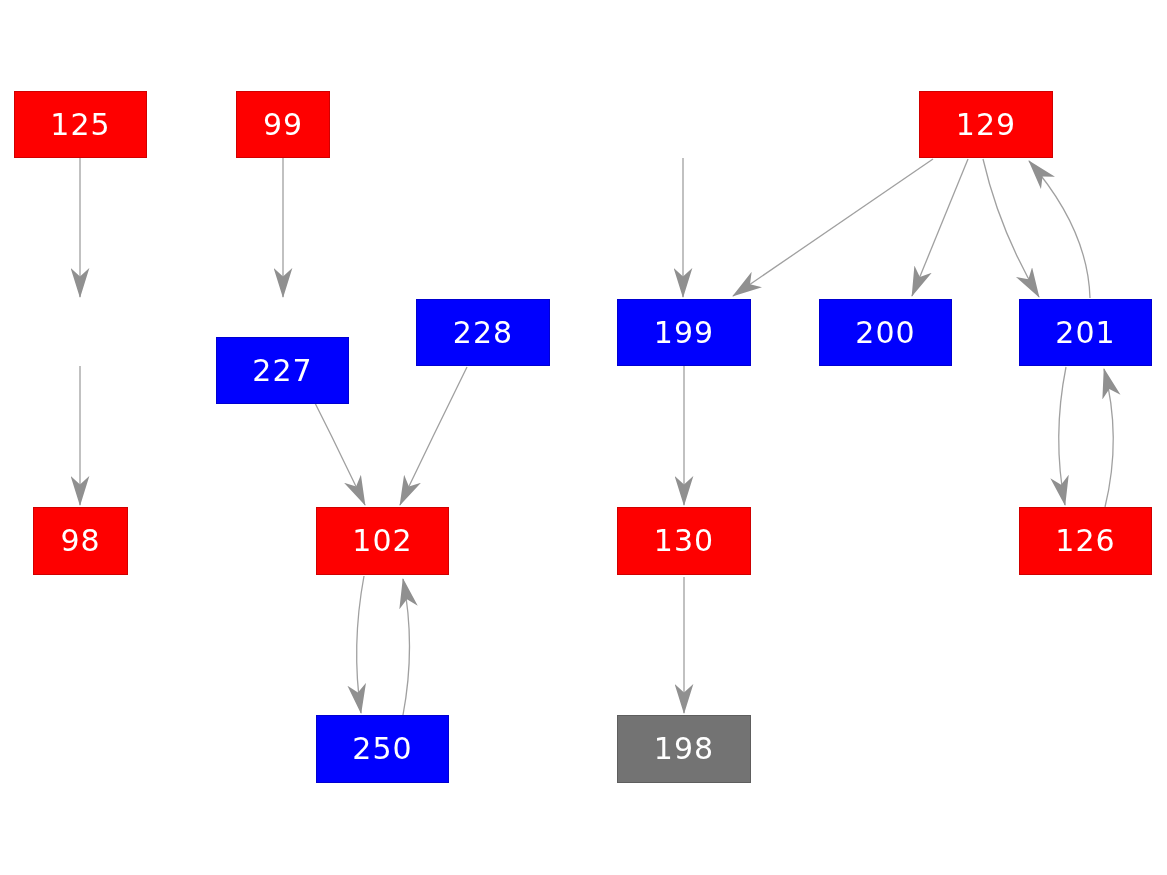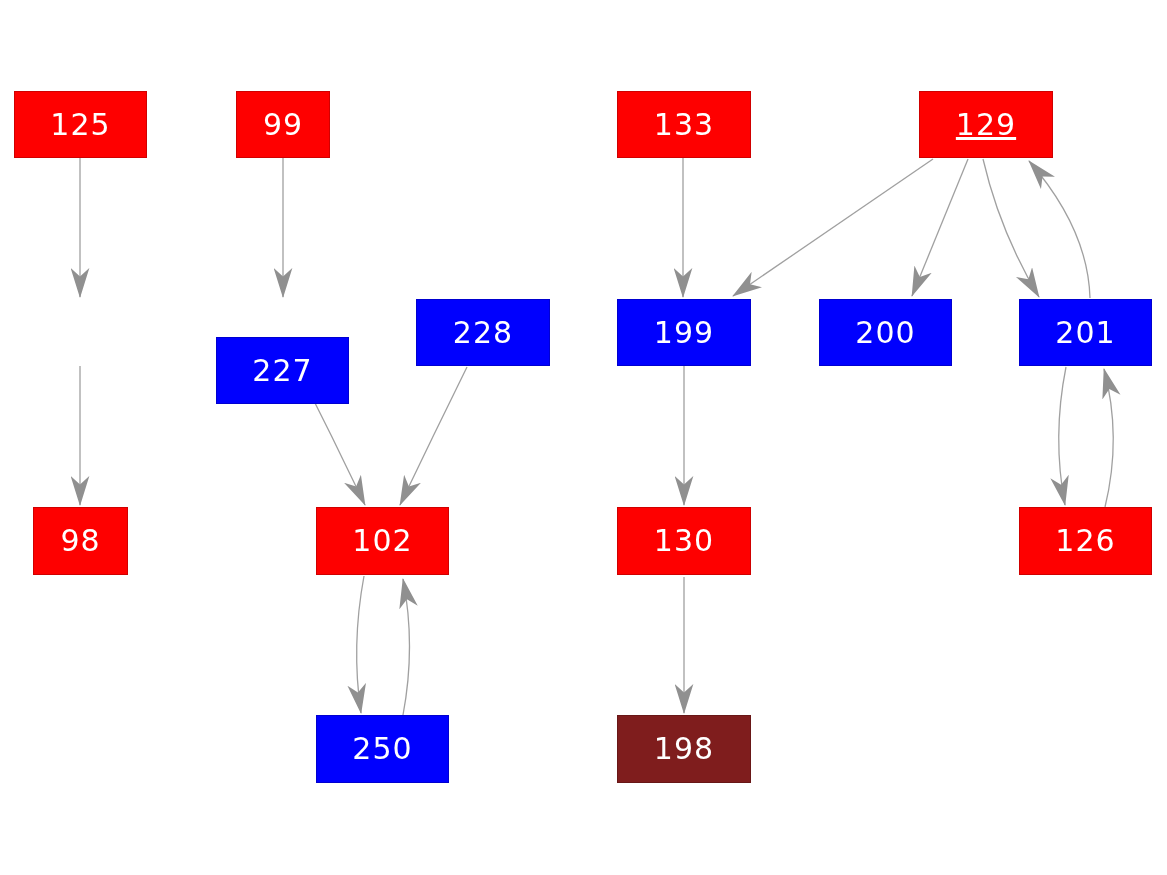--- a/index.html
+++ b/index.html
@@ -76,25 +76,22 @@
         <path d="M1105,507 Q1122,437 1104,369" class="edge-path" stroke="#a0a0a0" stroke-width="1.3" marker-end="url(#arrowhead)"></path>
       </g>
   </svg>
   <div class="node-layer">
       <div class="graph-node" style="left: 14px; top: 91px; width: 133px; height: 67px; background: rgb(254, 0, 0); border: 1px solid rgba(0, 0, 0, 0.18);">
         <span class="node-label" style="color: rgb(255, 255, 255);">125</span>
       </div>
       <div class="graph-node" style="left: 236px; top: 91px; width: 94px; height: 67px; background: rgb(254, 0, 0); border: 1px solid rgba(0, 0, 0, 0.18);">
         <span class="node-label" style="color: rgb(255, 255, 255);">99</span>
       </div>
-      <div class="graph-node" style="left: 617px; top: 91px; width: 134px; height: 67px; background: rgb(254, 0, 0); border: 1px solid rgba(0, 0, 0, 0.18);">
-        <span class="node-label" style="color: rgb(255, 255, 255);">133</span>
-      </div>
       <div class="graph-node" style="left: 919px; top: 91px; width: 134px; height: 67px; background: rgb(254, 0, 0); border: 1px solid rgba(0, 0, 0, 0.18);">
-        <span class="node-label" style="color: rgb(255, 255, 255); text-decoration: underline;">129</span>
+        <span class="node-label" style="color: rgb(255, 255, 255);">129</span>
       </div>
       <div class="graph-node" style="left: 216px; top: 299px; width: 133px; height: 67px; background: rgb(0, 0, 254); border: 1px solid rgba(0, 0, 0, 0.18); margin-top: 38px;">
         <span class="node-label" style="color: rgb(255, 255, 255);">227</span>
       </div>
       <div class="graph-node" style="left: 416px; top: 299px; width: 134px; height: 67px; background: rgb(0, 0, 254); border: 1px solid rgba(0, 0, 0, 0.18);">
         <span class="node-label" style="color: rgb(255, 255, 255);">228</span>
       </div>
       <div class="graph-node" style="left: 617px; top: 299px; width: 134px; height: 67px; background: rgb(0, 0, 254); border: 1px solid rgba(0, 0, 0, 0.18);">
         <span class="node-label" style="color: rgb(255, 255, 255);">199</span>
       </div>
@@ -112,17 +109,17 @@
       </div>
       <div class="graph-node" style="left: 617px; top: 507px; width: 134px; height: 68px; background: rgb(254, 0, 0); border: 1px solid rgba(0, 0, 0, 0.18);">
         <span class="node-label" style="color: rgb(255, 255, 255);">130</span>
       </div>
       <div class="graph-node" style="left: 1019px; top: 507px; width: 133px; height: 68px; background: rgb(254, 0, 0); border: 1px solid rgba(0, 0, 0, 0.18);">
         <span class="node-label" style="color: rgb(255, 255, 255);">126</span>
       </div>
       <div class="graph-node" style="left: 316px; top: 715px; width: 133px; height: 68px; background: rgb(0, 0, 254); border: 1px solid rgba(0, 0, 0, 0.18);">
         <span class="node-label" style="color: rgb(255, 255, 255);">250</span>
       </div>
-      <div class="graph-node" style="left: 617px; top: 715px; width: 134px; height: 68px; background: #7f1d1d; border: 1px solid rgba(0, 0, 0, 0.18);">
+      <div class="graph-node" style="left: 617px; top: 715px; width: 134px; height: 68px; background: #737373; border: 1px solid rgba(0, 0, 0, 0.18);">
         <span class="node-label" style="color: rgb(255, 255, 255);">198</span>
       </div>
     </div>
 </div>
 
 </body></html>

